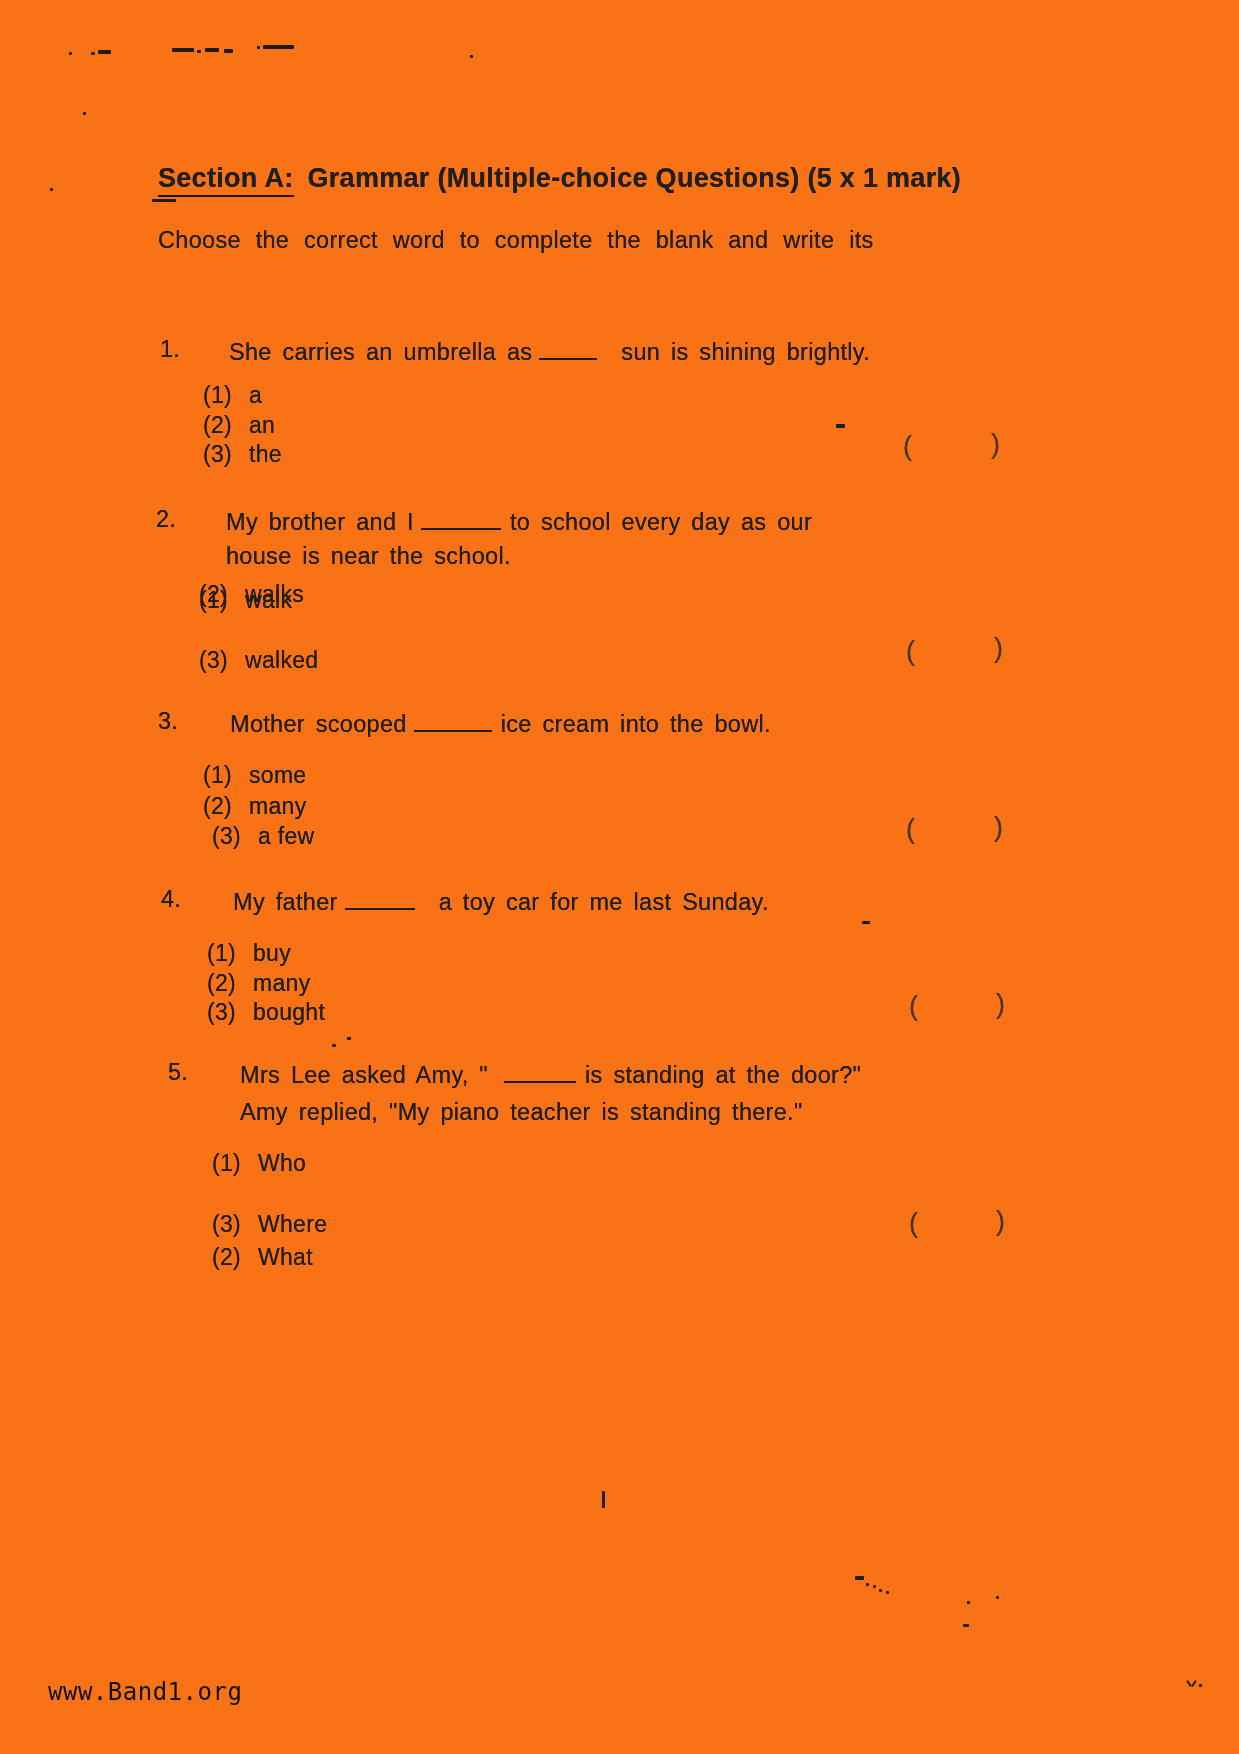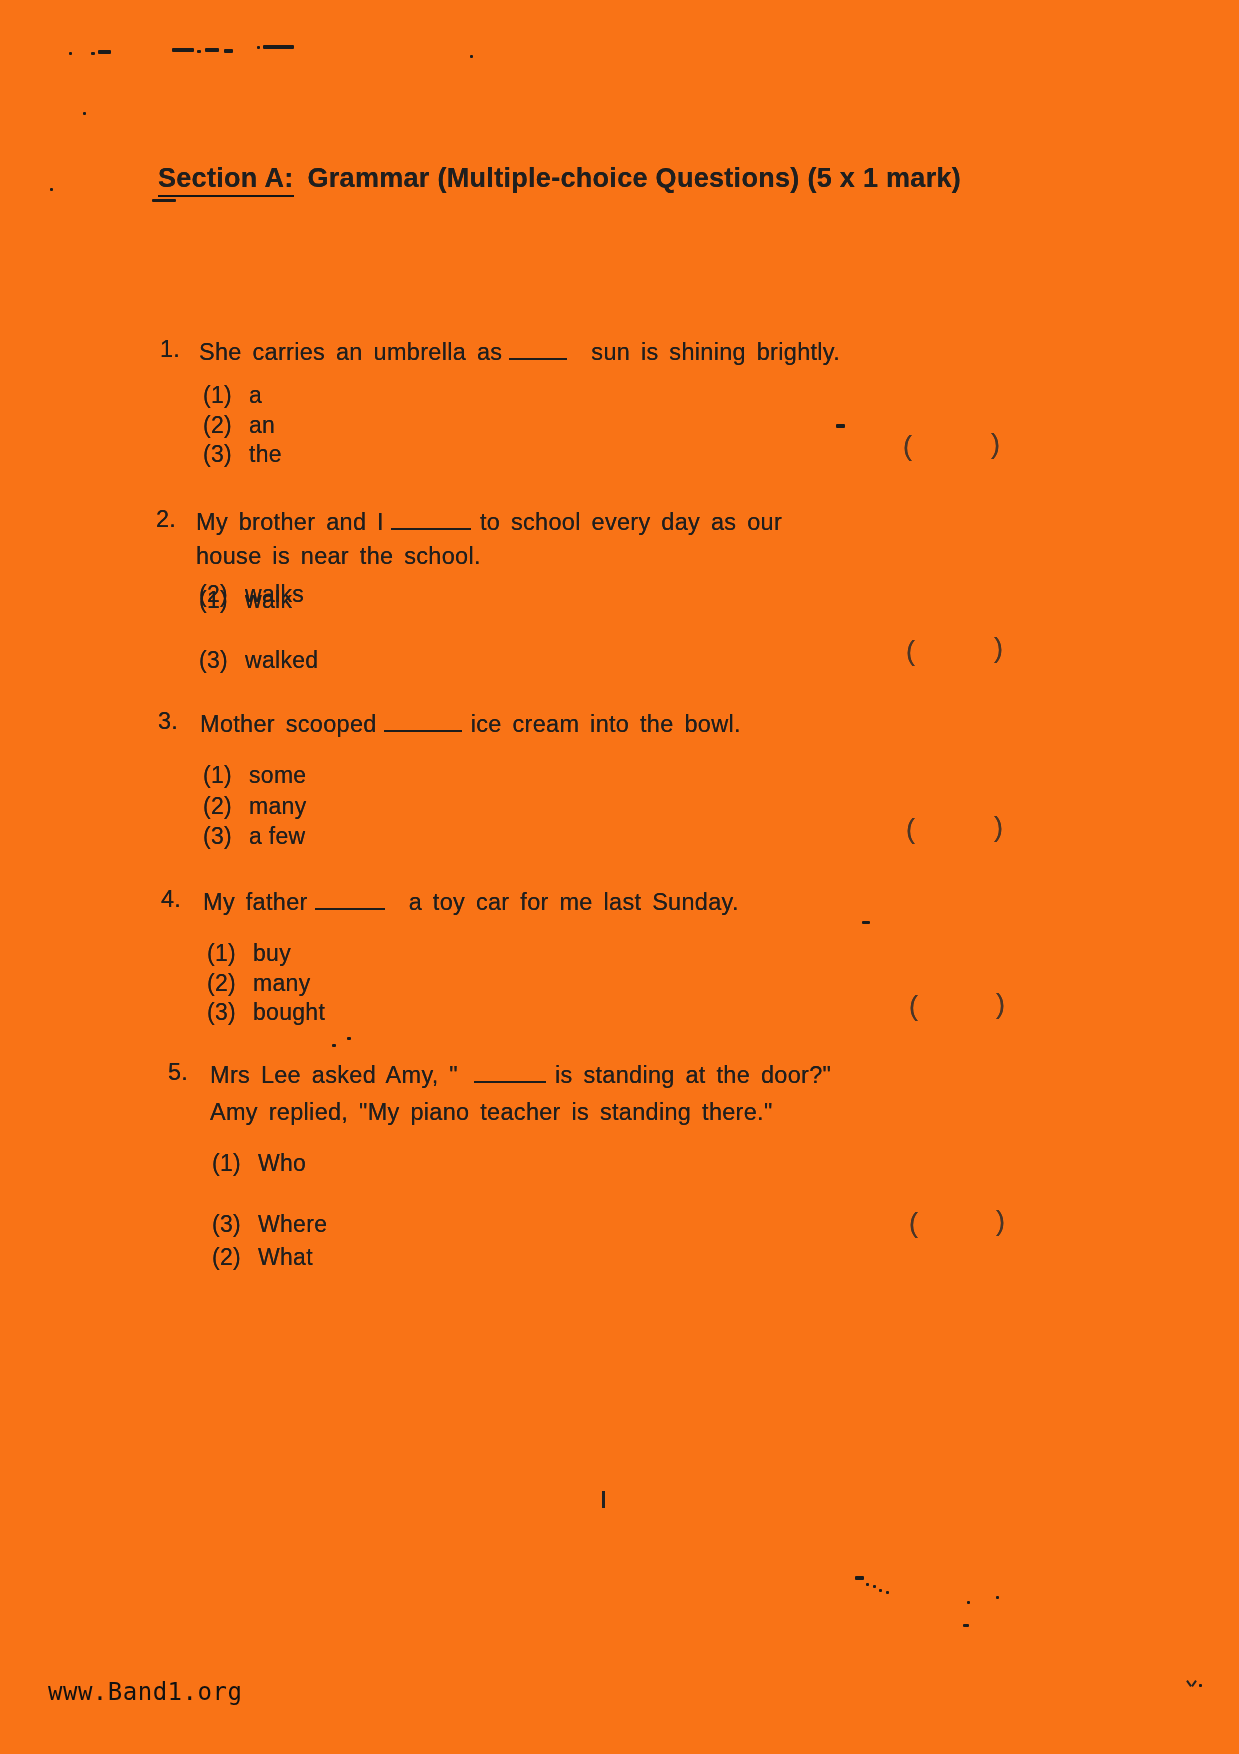--- a/index.html
+++ b/index.html
@@ -14,21 +14,21 @@
     padding-left:44px;
   }
   .scan{ text-shadow:0 0 0.55px rgba(25,25,25,.9); letter-spacing:.3px; }
   .abs{ position:absolute; }
   .heading{ font-size:27px; font-weight:700; white-space:nowrap; }
   .heading .label{ border-bottom:2.5px solid #161616; padding-bottom:2px; margin-right:14px; }
   .ins{ font-size:23.5px; white-space:nowrap; }
   .ins1{ word-spacing:8px; }
   .ins2{ word-spacing:2px; }
   .qnum{ font-size:23.5px; }
-  .stem{ font-size:23.5px; white-space:nowrap; word-spacing:4px; }
+  .stem{ font-size:23.5px; white-space:nowrap; word-spacing:4px;margin-left:30px; }
   .blank{
     display:inline-block; height:.92em; vertical-align:baseline;
     border-bottom:2.6px solid #1d1d1d; margin:0 9px 0 7px;
   }
   .gap-after{ margin-right:24px; }
   .opt{ font-size:23px; white-space:nowrap; }
   .opt .mk{ display:inline-block; width:46px; }
   .bracket{ font-size:27px; color:#2c2c2c; opacity:.85; }
   .footer{ font-family:"DejaVu Sans Mono",monospace; font-size:24px; letter-spacing:.5px; color:#111; }
   .speck{ position:absolute; background:#1c1c1c; border-radius:1px; }
@@ -68,20 +68,21 @@
     <div class="tickline" style="left:1188px;top:1680px;width:2px;height:7px;transform:rotate(-35deg)"></div>
     <div class="tickline" style="left:1193px;top:1680px;width:2px;height:7px;transform:rotate(35deg)"></div>
     <div class="speck" style="left:1199px;top:1684px;width:3px;height:3px"></div>
   </div>
 
   <div class="abs heading scan" style="left:158px;top:163px">
     <span class="label">Section A:</span><span>Grammar (Multiple-choice Questions) (5 x 1 mark)</span>
   </div>
   <div class="speck" style="left:152px;top:199px;width:24px;height:3px"></div>
 
+  <div class="abs ins ins1 scan" style="left:158px;top:227px">Choose the correct word to complete the blank and write its</div>
 
   <div>
     <div class="abs qnum scan" style="left:160px;top:336px">1.</div>
     <div class="abs stem scan" style="left:199px;top:336px">
       <span>She carries an umbrella as</span><span class="blank gap-after" style="width:58px"></span><span>sun is shining brightly.</span>
     </div>
     <div class="abs opt scan" style="left:203px;top:382px"><span class="mk">(1)</span><span>a</span></div>
     <div class="abs opt scan" style="left:203px;top:412px"><span class="mk">(2)</span><span>an</span></div>
     <div class="abs opt scan" style="left:203px;top:441px"><span class="mk">(3)</span><span>the</span></div>
     <div class="abs bracket scan" style="left:903px;top:431px">(</div>
@@ -101,21 +102,21 @@
     <div class="abs bracket scan" style="left:994px;top:633px">)</div>
   </div>
 
   <div>
     <div class="abs qnum scan" style="left:158px;top:708px">3.</div>
     <div class="abs stem scan" style="left:200px;top:708px">
       <span>Mother scooped</span><span class="blank" style="width:78px"></span><span>ice cream into the bowl.</span>
     </div>
     <div class="abs opt scan" style="left:203px;top:762px"><span class="mk">(1)</span><span>some</span></div>
     <div class="abs opt scan" style="left:203px;top:793px"><span class="mk">(2)</span><span>many</span></div>
-    <div class="abs opt scan" style="left:203px;top:823px"><span class="mk">(3)</span><span>a few</span></div>
+    <div class="abs opt scan" style="left:212px;top:823px"><span class="mk">(3)</span><span>a few</span></div>
     <div class="abs bracket scan" style="left:906px;top:814px">(</div>
     <div class="abs bracket scan" style="left:994px;top:812px">)</div>
   </div>
 
   <div>
     <div class="abs qnum scan" style="left:161px;top:886px">4.</div>
     <div class="abs stem scan" style="left:203px;top:886px">
       <span>My father</span><span class="blank gap-after" style="width:70px"></span><span>a toy car for me last Sunday.</span>
     </div>
     <div class="abs opt scan" style="left:207px;top:940px"><span class="mk">(1)</span><span>buy</span></div>

